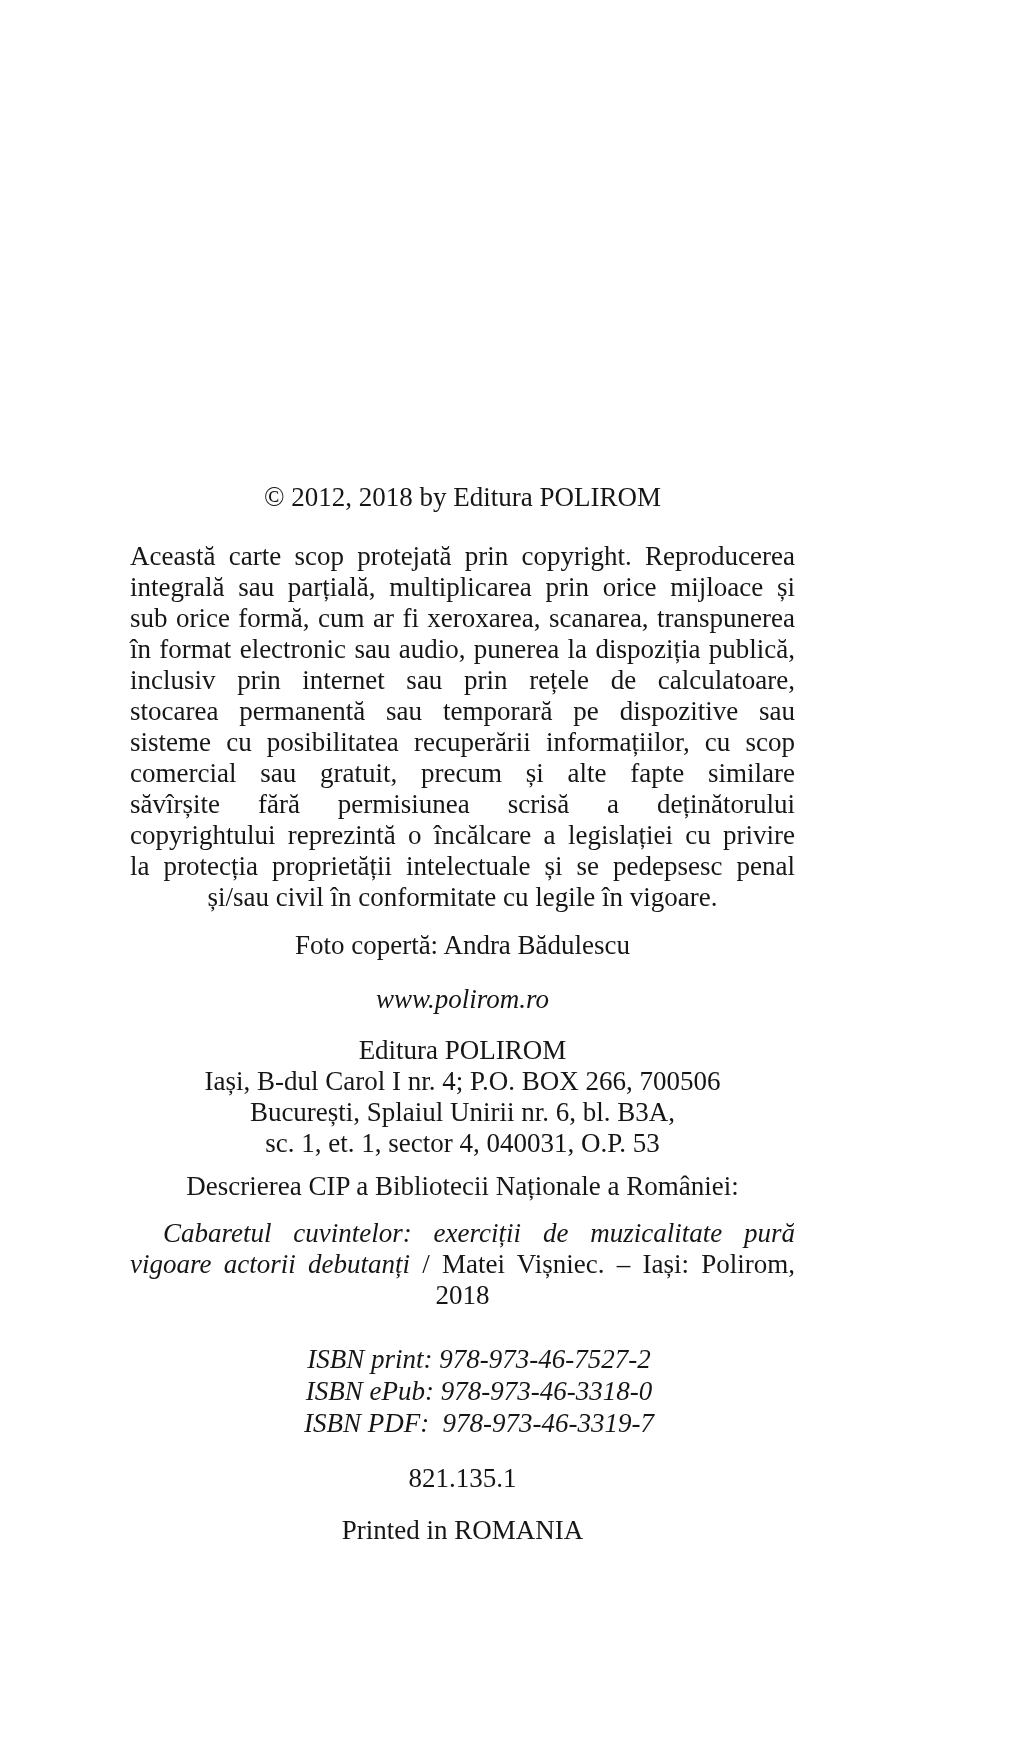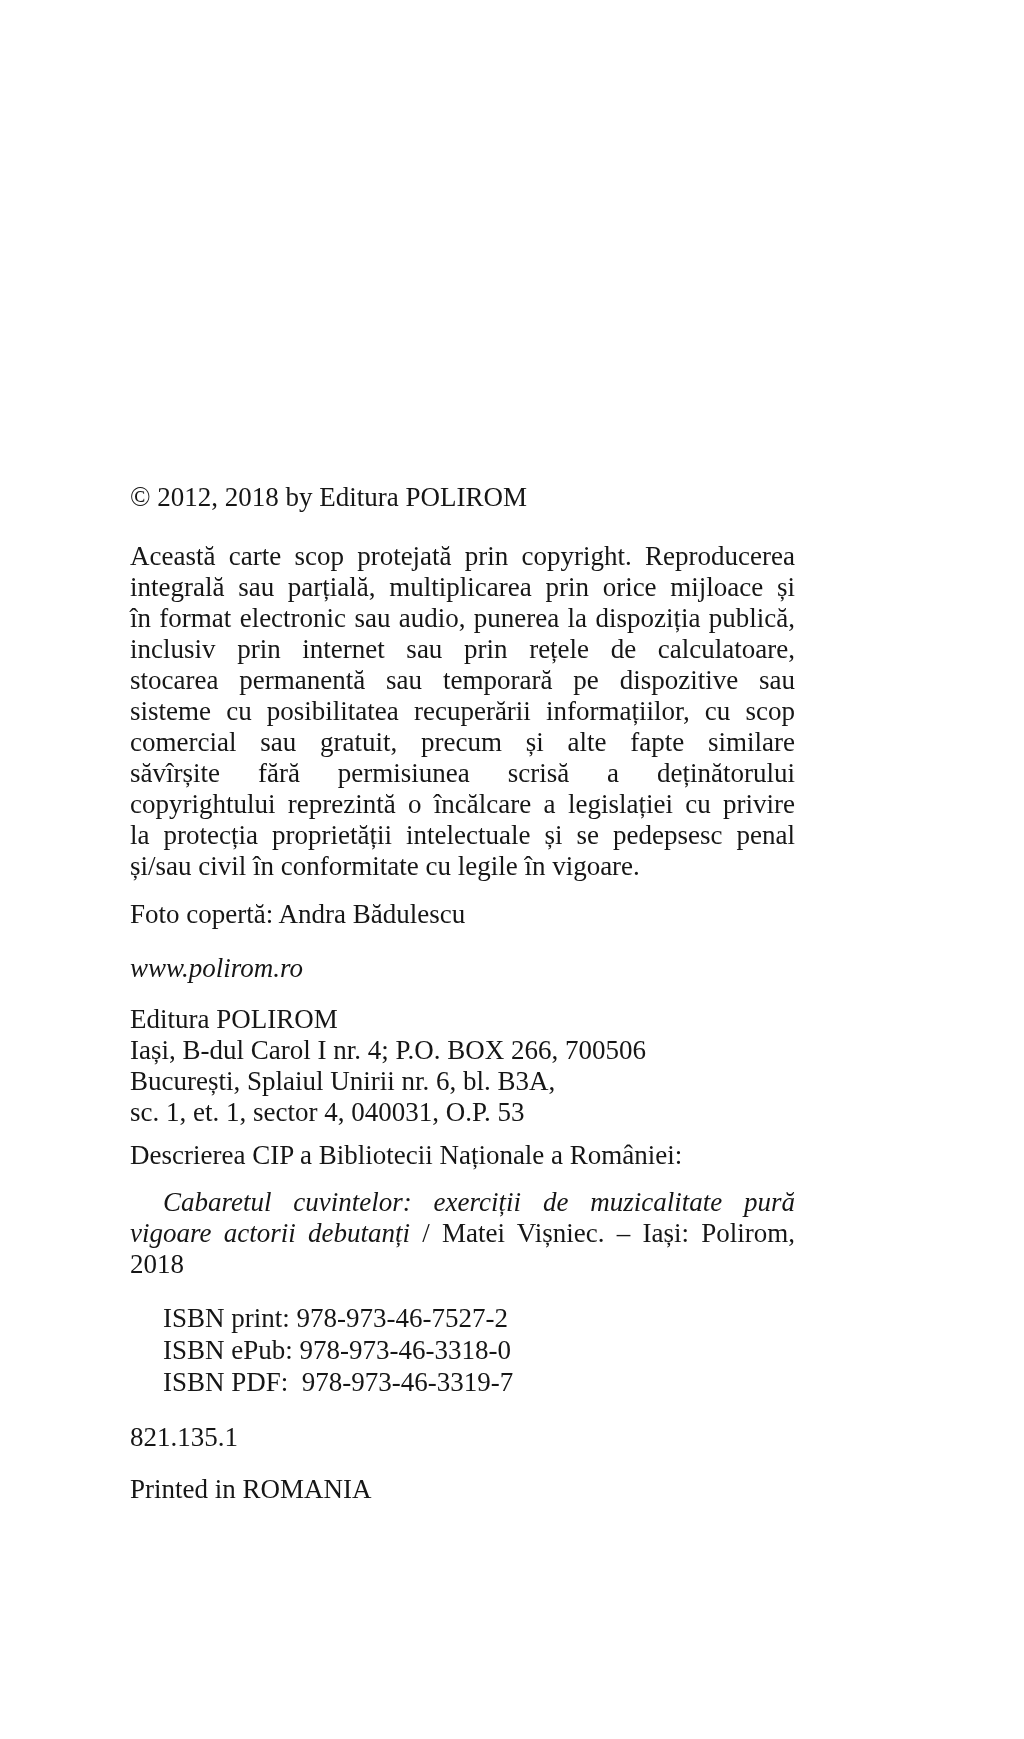--- a/index.html
+++ b/index.html
@@ -13,52 +13,54 @@
     overflow: hidden;
     font-family: "Liberation Serif", serif;
     color: #161616;
   }
   .page {
     width: 665px;
     padding: 482px 0 0 130px;
     font-size: 27px;
     line-height: 31px;
   }
-  .line { text-align: left; }
+  .line { text-align: center; }
   .jline {
     text-align: justify;
     text-align-last: justify;
   }
   .para { margin-top: 28px; }
   .foto { margin-top: 17px; }
   .www { margin-top: 23px; }
   .italic { font-style: italic; }
   .publisher-block { margin-top: 20px; }
   .cip-heading { margin-top: 12px; }
   .cip-author { margin-top: 9px; }
   .cip-title-block { margin-top: 16px; }
   .indent { padding-left: 33px; }
   .isbn-block {
-    margin-top: 22px;
+    margin-top: 32px;
     padding-left: 33px;
     line-height: 32px;
+    font-style: italic;
   }
   .udc { margin-top: 24px; }
   .printed { margin-top: 21px; }
 </style>
 </head>
 <body>
 
 <div class="page">
 
   <div class="line">© 2012, 2018 by Editura POLIROM</div>
 
   <div class="para">
     <div class="jline">Această carte scop protejată prin copyright. Reproducerea</div>
     <div class="jline">integrală sau parțială, multiplicarea prin orice mijloace și</div>
+    <div class="jline">sub orice formă, cum ar fi xeroxarea, scanarea, transpunerea</div>
     <div class="jline">în format electronic sau audio, punerea la dispoziția publică,</div>
     <div class="jline">inclusiv prin internet sau prin rețele de calculatoare,</div>
     <div class="jline">stocarea permanentă sau temporară pe dispozitive sau</div>
     <div class="jline">sisteme cu posibilitatea recuperării informațiilor, cu scop</div>
     <div class="jline">comercial sau gratuit, precum și alte fapte similare</div>
     <div class="jline">săvîrșite fără permisiunea scrisă a deținătorului</div>
     <div class="jline">copyrightului reprezintă o încălcare a legislației cu privire</div>
     <div class="jline">la protecția proprietății intelectuale și se pedepsesc penal</div>
     <div class="line">și/sau civil în conformitate cu legile în vigoare.</div>
   </div>

